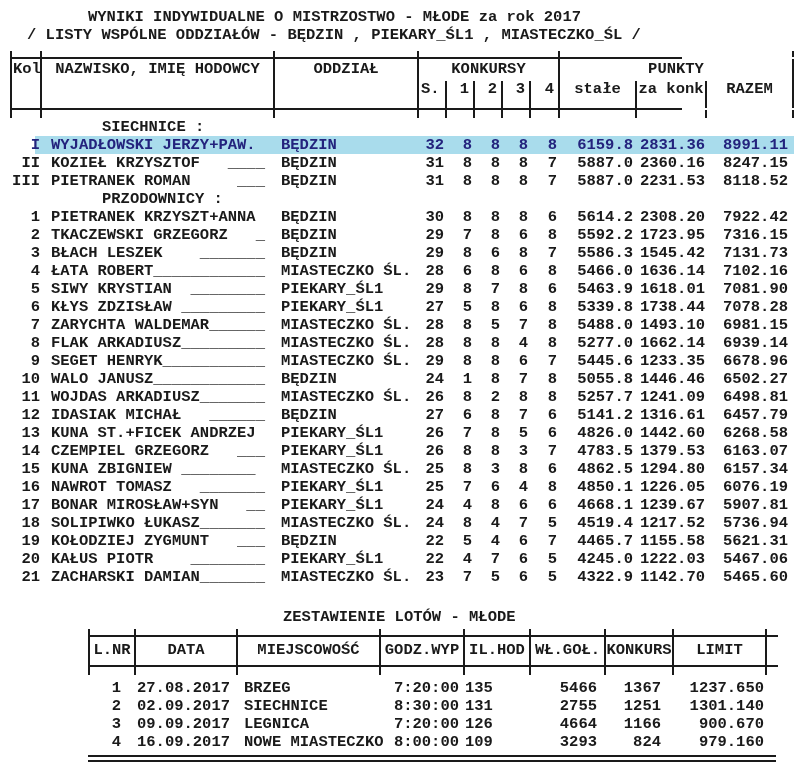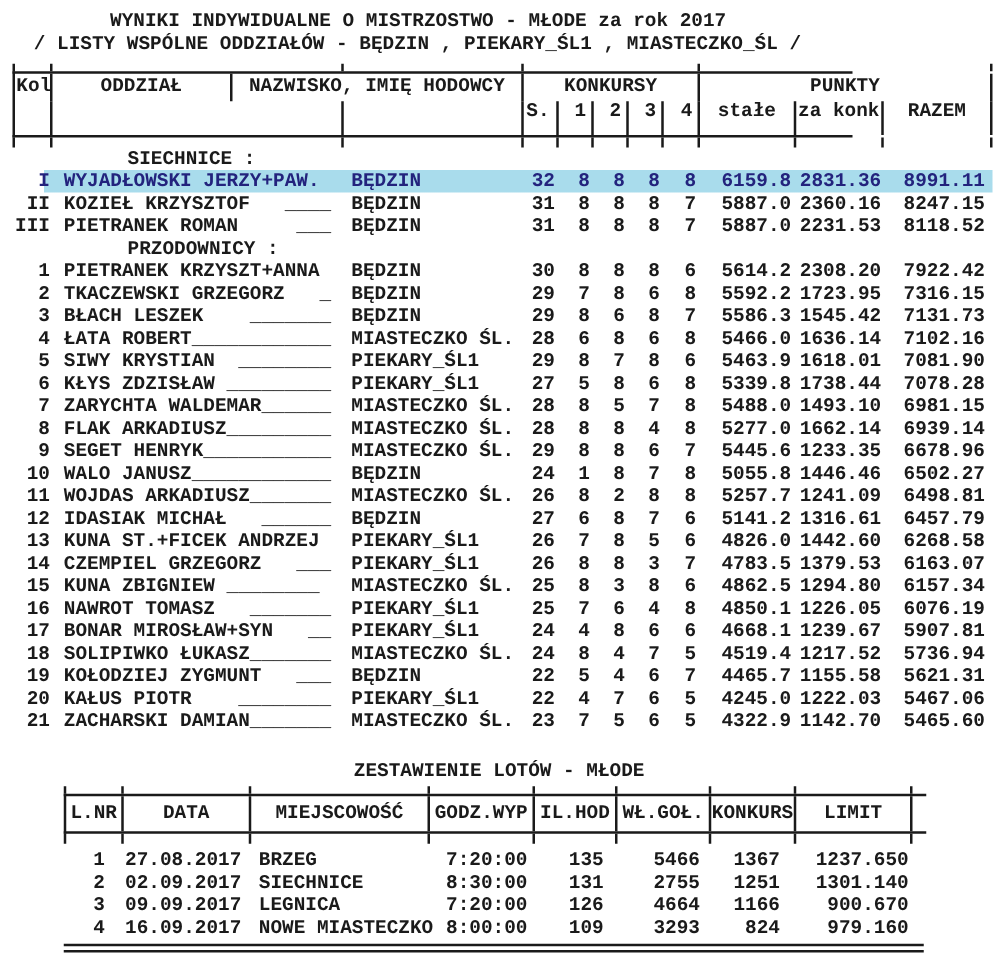--- a/index.html
+++ b/index.html
@@ -53,36 +53,36 @@
   .ckol{text-align:right;padding-right:2px}
   .cname{padding-left:9px;white-space:pre}
   .codz{padding-left:6px;white-space:pre}
   .cks,.ck{text-align:right;padding-right:3px}
   .cst{text-align:right;padding-right:4px}
   .czk{text-align:right;padding-right:2px}
   .crz{text-align:right;padding-right:6px}
 
   
   .ztitle{margin-top:22px;padding-left:283px}
-  .ftbl{margin-left:51px;margin-top:3px;width:690px}
+  .ftbl{margin-left:88px;margin-top:3px;width:690px}
   .fticks{height:6px;border-left:2px solid var(--ink)}
   .fticks span,.fstubs span{border-right:2px solid var(--ink);height:100%}
   .fhdrbox{border:2px solid var(--ink);border-right:0}
   .fhead{height:28px}
   .fhc{border-right:2px solid var(--ink);text-align:center;line-height:26px}
   .fstubs{height:8px;border-left:2px solid var(--ink)}
   .fbody{padding-left:2px;padding-top:4px}
   .frow{height:18px;line-height:18px}
   .w-lnr{width:46px}.w-date{width:102px}.w-place{width:143px}.w-godz{width:84px}
   .w-ilhod{width:66px}.w-wlgol{width:75px}.w-konk{width:68px}.w-limit{width:93px}
   .flnr{text-align:right;padding-right:15px}
   .fdate{padding-left:1px;white-space:pre}
   .fplace{padding-left:6px;white-space:pre}
   .fgodz{text-align:right;padding-right:6px}
-  .filhod{text-align:right;padding-right:11px}
+  .filhod{text-align:left;padding-right:11px}
   .fwlgol{text-align:right;padding-right:9px}
   .fkonk{text-align:right;padding-right:13px}
   .flimit{text-align:right;padding-right:3px}
   .brule{margin-top:4px;height:7px;width:688px;border-top:2px solid var(--ink);border-bottom:2px solid var(--ink)}
 </style>
 </head>
 <body>
 
 <div class="doc">
 
@@ -95,22 +95,22 @@
     <div class="trow ticks">
       <span class="w-kol"></span>
         <span class="w-name"></span>
         <span class="w-odz"></span>
         <span class="w-kon"></span>
         <span class="w-pun"></span>
     </div>
     <div class="hdrbox">
       <div class="trow rowA">
         <span class="hc a-kol w-kol">Kol</span>
+        <span class="hc w-name">NAZWISKO, IMIĘ HODOWCY</span>
         <span class="hc w-odz">ODDZIAŁ</span>
-        <span class="hc w-name">NAZWISKO, IMIĘ HODOWCY</span>
         <span class="hc w-kon">KONKURSY</span>
         <span class="hc w-pun">PUNKTY</span>
       </div>
       <div class="trow rowB">
         <span class="hc w-kol"></span>
         <span class="hc w-name"></span>
         <span class="hc w-odz"></span>
         <span class="hc b-s w-s">S.</span>
         <span class="hc b-n w-k">1</span>
         <span class="hc b-n w-k">2</span>

